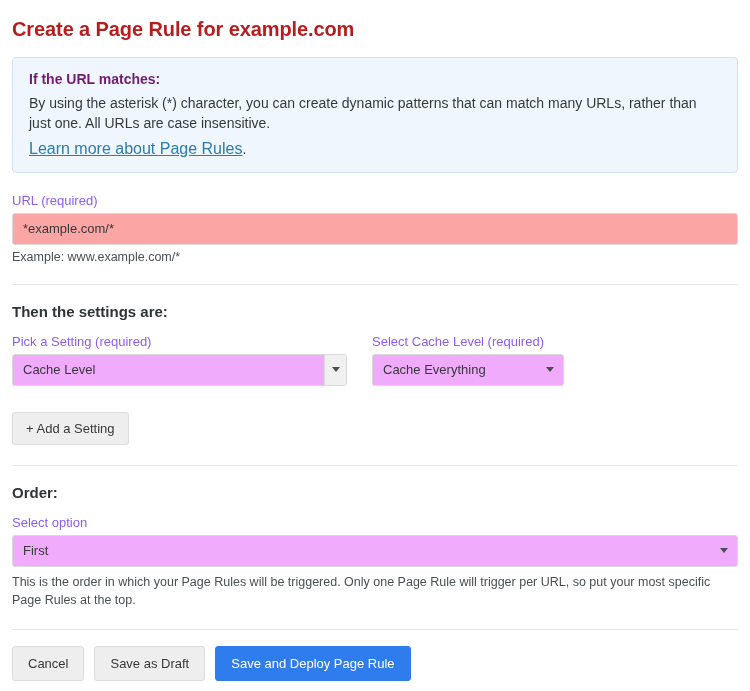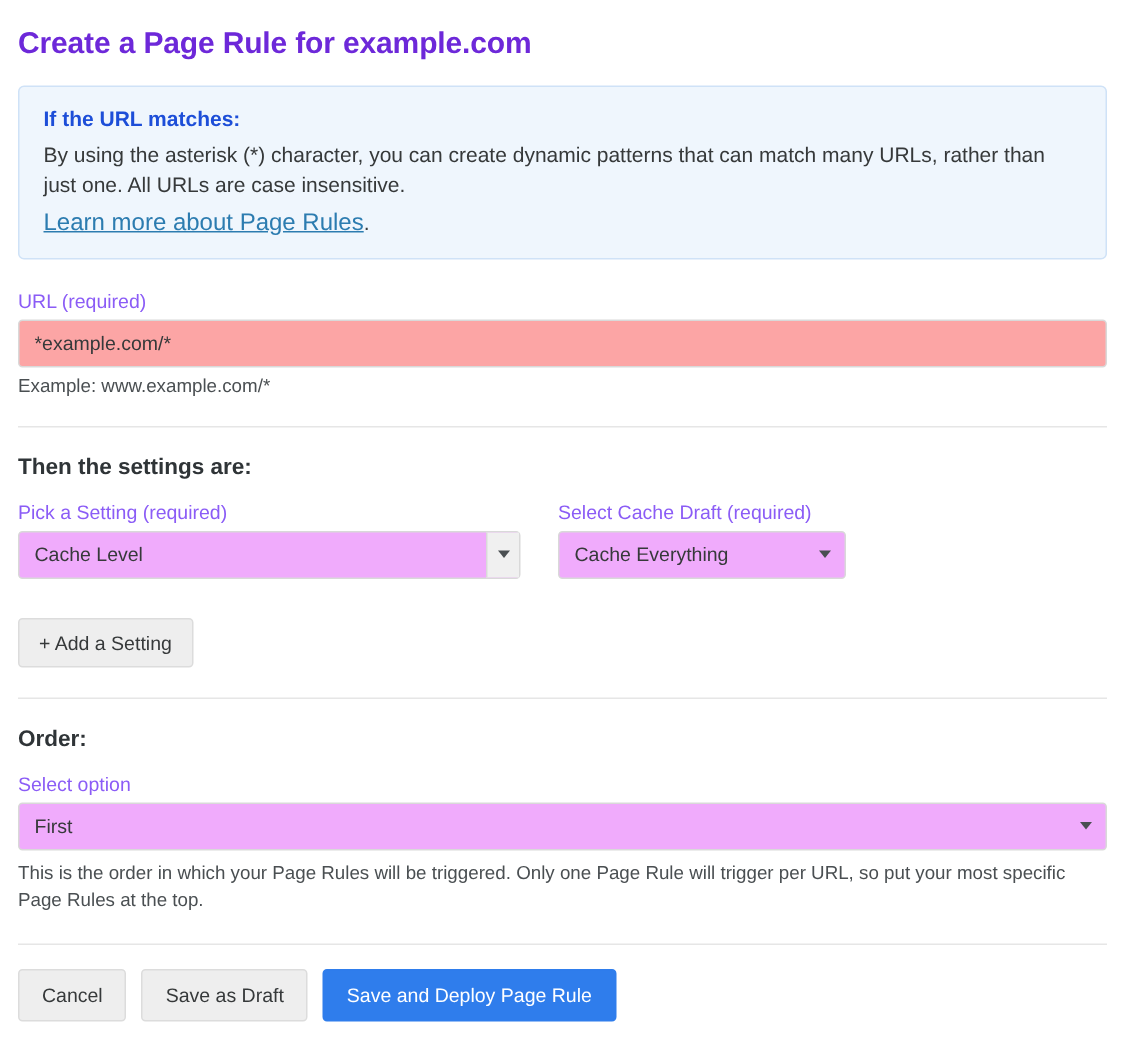--- a/index.html
+++ b/index.html
@@ -15,35 +15,35 @@
     color: #36393a;
     font-size: 14px;
     overflow: hidden;
   }
   .page {
     padding: 12px 12px 0 12px;
   }
   .page-title {
     font-size: 20px;
     font-weight: bold;
-    color: #6d28d9;
+    color: #b91c1c;
     margin: 6px 0 16px 0;
     letter-spacing: -0.1px;
   }
   .info-box {
     background: #eff6fd;
     border: 1px solid #cfe2f7;
     border-radius: 4px;
     padding: 13px 16px 14px 16px;
     margin-bottom: 20px;
   }
   .info-title {
     font-weight: bold;
     font-size: 14px;
-    color: #1d4ed8;
+    color: #701a75;
     margin-bottom: 6px;
   }
   .info-text {
     font-size: 14px;
     line-height: 1.45;
     color: #36393a;
   }
   .info-link {
     display: inline-block;
     margin-top: 6px;
@@ -204,21 +204,21 @@
     <div class="setting-col-1">
       <div class="field-label">Pick a Setting (required)</div>
       <div class="select-wrap" style="width:335px;">
         <span class="sel-text">Cache Level</span>
         <span class="sel-btn">
             <span class="caret"></span>
           </span>
       </div>
     </div>
     <div class="setting-col-2">
-      <div class="field-label">Select Cache Draft (required)</div>
+      <div class="field-label">Select Cache Level (required)</div>
       <div class="select-wrap" style="width:192px;">
         <span class="sel-text">Cache Everything</span>
         <span class="sel-btn plain">
             <span class="caret"></span>
           </span>
       </div>
     </div>
   </div>
 
   <button class="add-setting-btn">+ Add a Setting</button>

